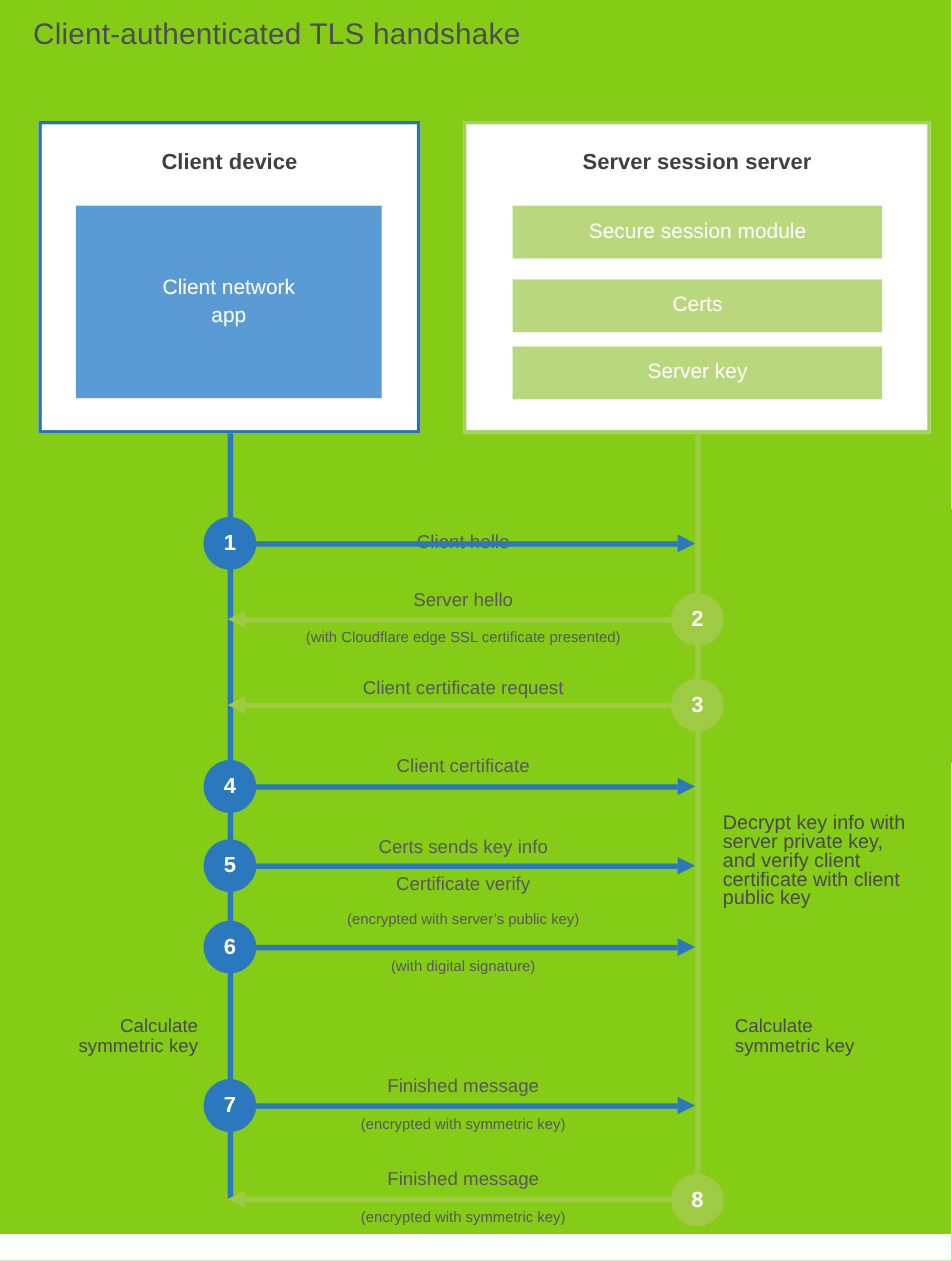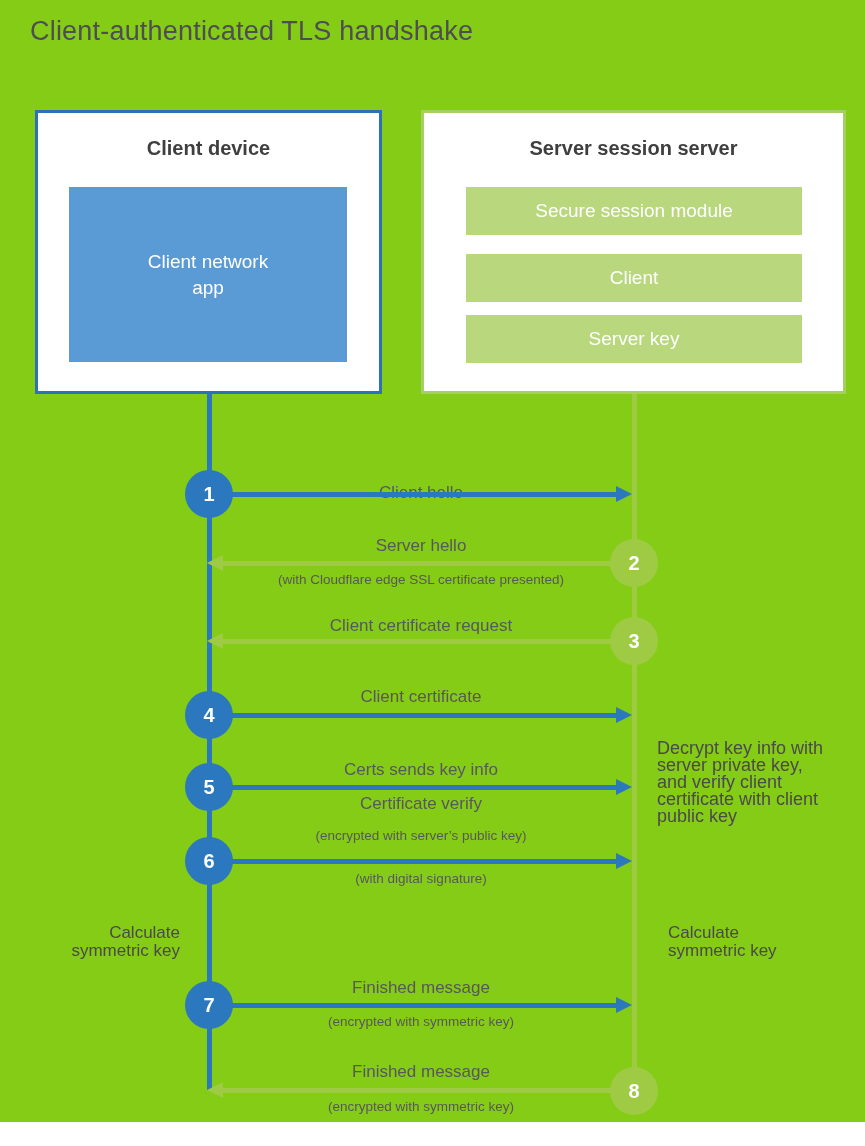--- a/index.html
+++ b/index.html
@@ -70,21 +70,21 @@
 
   <div class="actor-box client-box">
     <div class="actor-title">Client device</div>
     <div class="client-app">Client network
 app</div>
   </div>
 
   <div class="actor-box server-box">
     <div class="actor-title">Server session server</div>
     <div class="server-bar" style="top:64px;margin-top:10px;">Secure session module</div>
-    <div class="server-bar" style="top:141px;">Client</div>
+    <div class="server-bar" style="top:141px;">Certs</div>
     <div class="server-bar" style="top:202px;">Server key</div>
   </div>
 
   <div class="vline v-blue" style="left:207px; top:394px; height:696px;"></div>
   <div class="vline v-green" style="left:632px; top:394px; height:697px;"></div>
 
   <div class="msg-label" style="top:467px;margin-top:16px;">Client hello</div>
   <div class="hline h-blue" style="left:230px; top:492px; width:386px;"></div>
   <div class="ah ah-right-blue" style="left:616px; top:486px;"></div>
   <div class="circle c-blue" style="left:185px; top:470px;">1</div>

